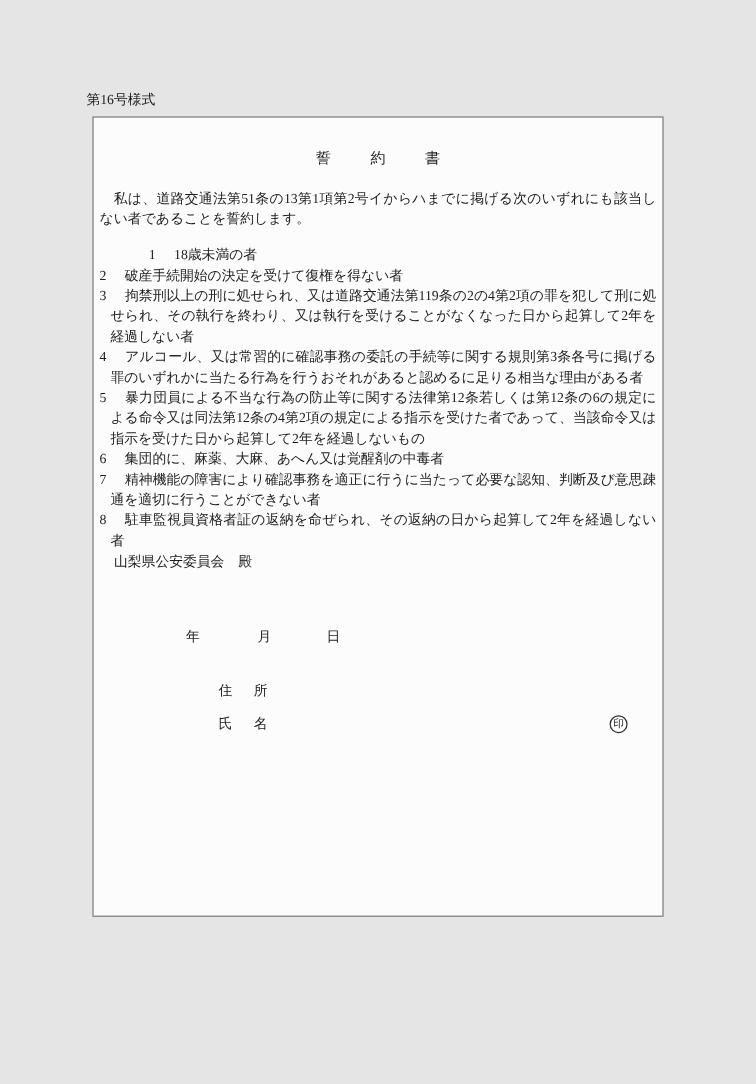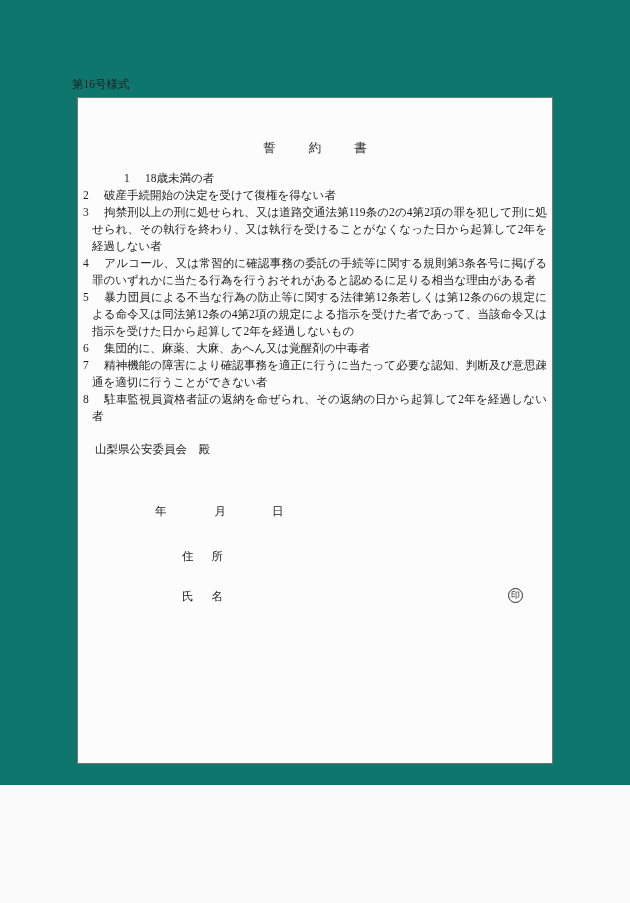--- a/index.html
+++ b/index.html
@@ -5,37 +5,37 @@
   html, body { margin: 0; padding: 0; }
   body {
     width: 630px; height: 903px;
     background: #fbfbfb;
     font-family: "Liberation Serif", "DejaVu Serif", serif;
     color: #1c1c1c;
     overflow: hidden;
   }
   .page {
     position: relative;
-    width: 630px; height: 785px;
-    background: #0f766e;
+    width: 630px; height: 903px;
+    background: #e5e5e5;
   }
   .form-label {
     position: absolute;
     left: 72px; top: 76px;
     font-size: 11.5px;
     line-height: 16px;
   }
   .sheet {
     position: absolute;
     left: 77px; top: 97px;
     width: 476px; height: 667px;
     box-sizing: border-box;
     border: 1px solid #757575;
     background: #fcfcfc;
-    padding: 16px 5px;
+    padding: 0 5px;
   }
   .doc-title {
     margin-top: 26px;
     text-align: center;
     font-size: 12.5px;
     line-height: 17px;
     letter-spacing: 33px;
     padding-left: 33px;
     white-space: nowrap;
   }
@@ -54,42 +54,42 @@
     text-indent: -9px;
     text-align: justify;
   }
   .item:first-child { margin-top: 0; margin-left: 41px; }
   .item .num {
     display: inline-block;
     width: 21px;
     text-indent: 0;
   }
   .addressee {
-    margin-top: 16px;
+    margin-top: 1px;
     padding-left: 12px;
     font-size: 11.5px;
     line-height: 17px;
   }
   .date-line {
     margin-top: 45px;
     padding-left: 72px;
     font-size: 11.5px;
     line-height: 17px;
   }
   .date-line .month { margin-left: 48px; }
   .date-line .day { margin-left: 46px; }
   .field-line {
     padding-left: 99px;
     font-size: 11.5px;
     line-height: 17px;
     letter-spacing: 18px;
     position: relative;
   }
   .address-line { margin-top: 28px; }
-  .name-line { margin-top: 23px; }
+  .name-line { margin-top: 11px; }
   .seal {
     position: absolute;
     right: 24px; top: 0px;
     width: 15px; height: 15px;
     box-sizing: border-box;
     border: 1px solid #2a2a2a;
     border-radius: 50%;
     font-size: 9px;
     line-height: 13px;
     text-align: center;
@@ -101,20 +101,21 @@
 <body>
 
 <div class="page">
 
   <div class="form-label">第16号様式</div>
 
   <div class="sheet">
 
     <div class="doc-title">誓約書</div>
 
+    <p class="intro">　私は、道路交通法第51条の13第1項第2号イからハまでに掲げる次のいずれにも該当しない者であることを誓約します。</p>
 
     <div class="items">
       <div class="item">
         <span class="num">1</span><span>18歳未満の者</span>
       </div>
       <div class="item">
         <span class="num">2</span><span>破産手続開始の決定を受けて復権を得ない者</span>
       </div>
       <div class="item">
         <span class="num">3</span><span>拘禁刑以上の刑に処せられ、又は道路交通法第119条の2の4第2項の罪を犯して刑に処せられ、その執行を終わり、又は執行を受けることがなくなった日から起算して2年を経過しない者</span>

